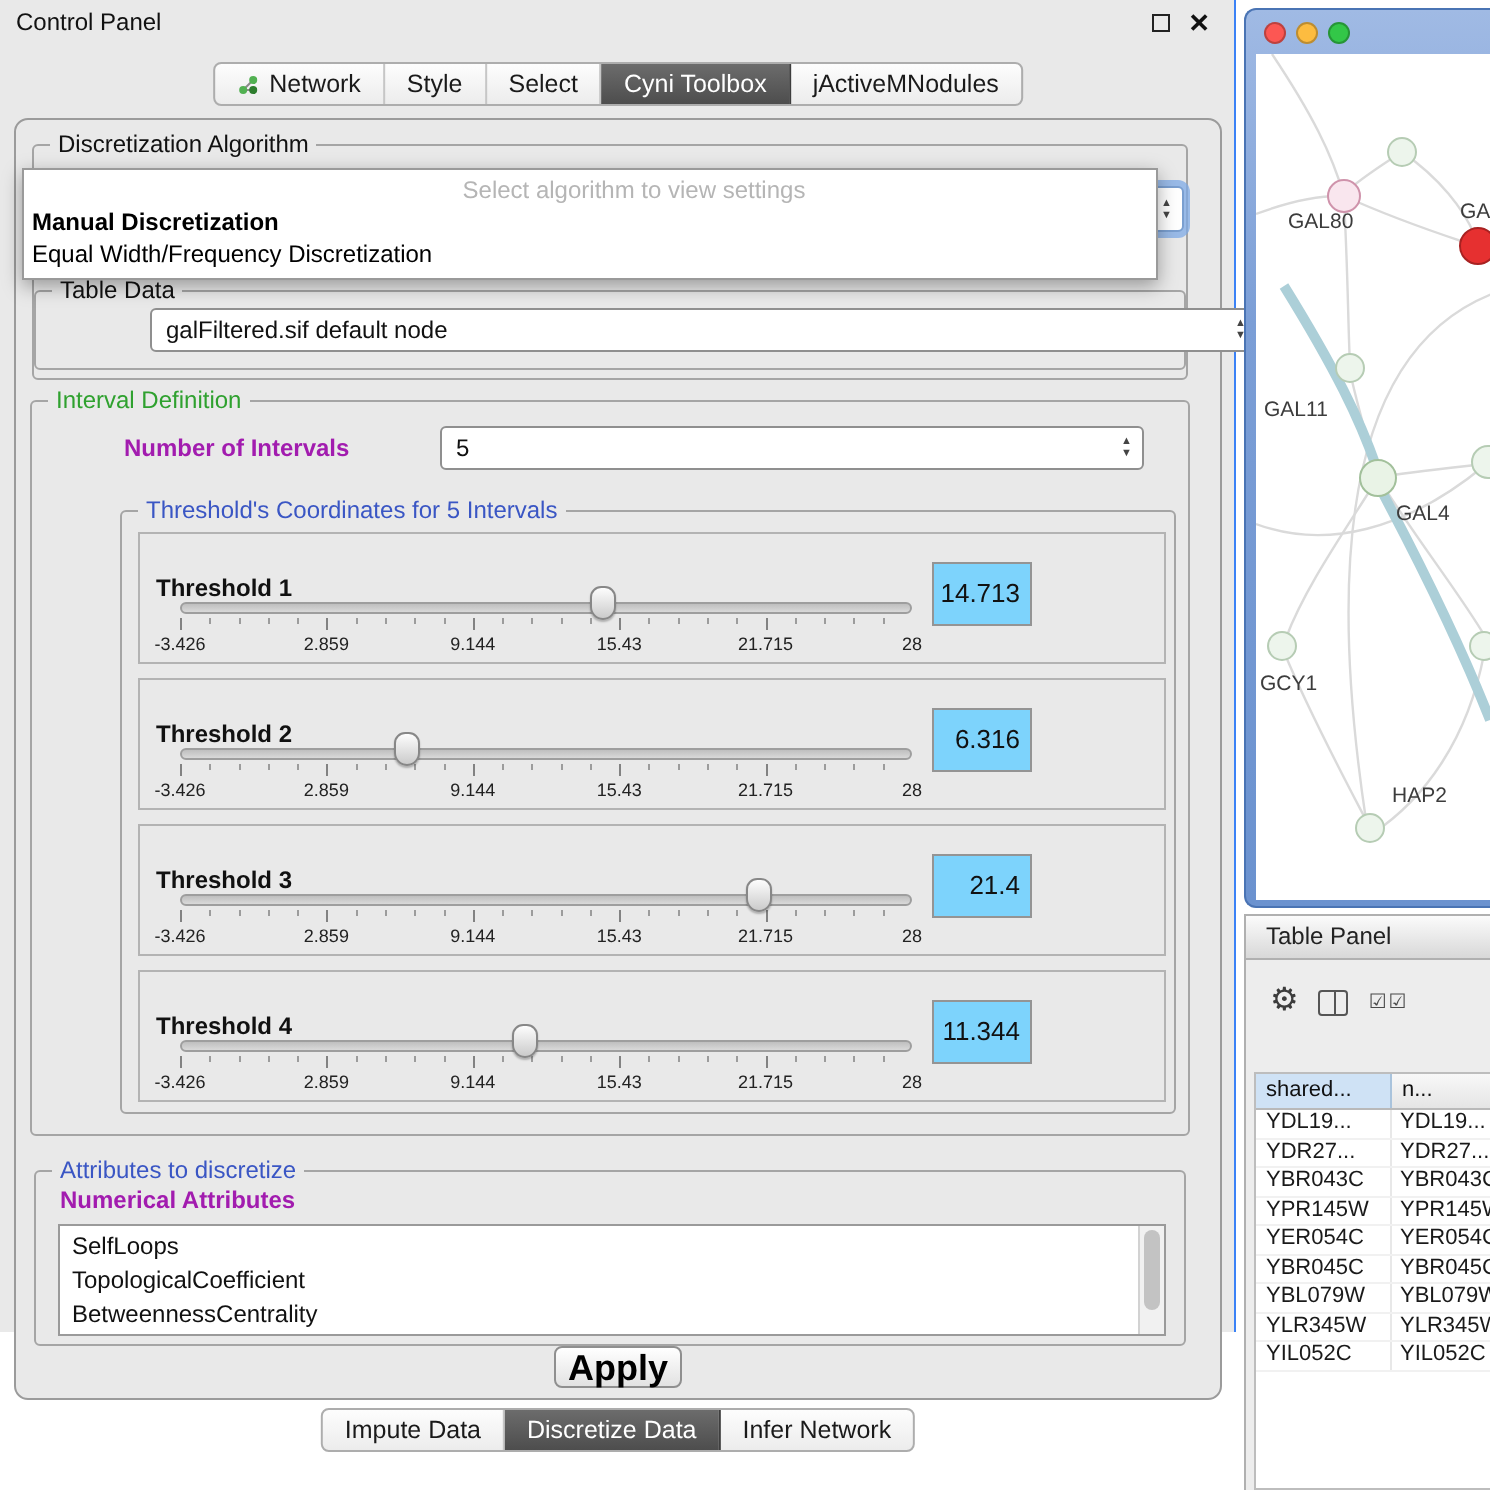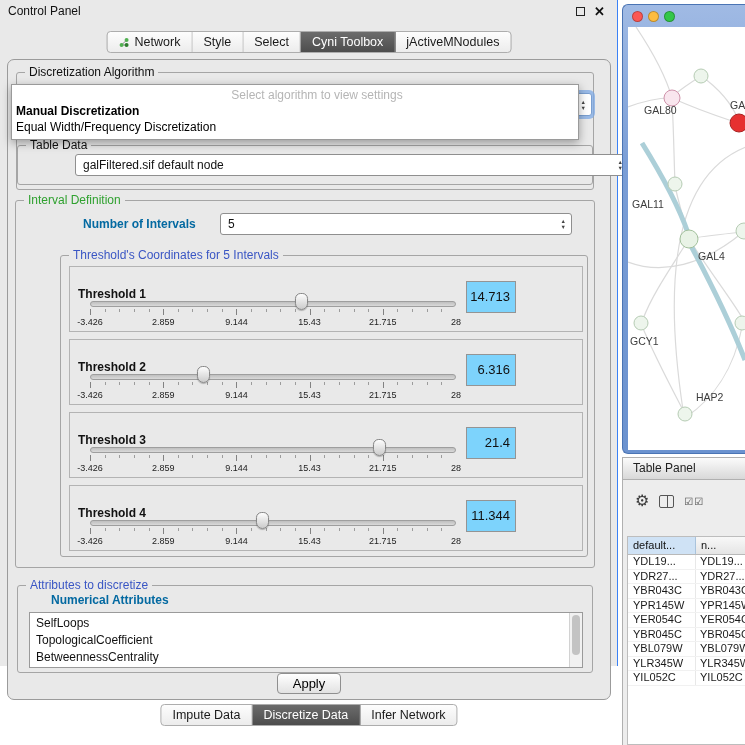--- a/index.html
+++ b/index.html
@@ -33,21 +33,21 @@
   .main { position:absolute; left:7px; top:59px; width:604px; height:641px;
           border:1px solid #9b9b9b; border-radius:7px; background:#e9e9e9; }
 
   
   .tgroup { position:absolute; border:1px solid #a5a5a5; border-radius:3px; background:#e9e9e9; }
   .tgroup-title { position:absolute; top:-8px; left:8px; background:#e9e9e9; padding:0 4px;
                   font-size:12px; color:#111; white-space:nowrap; }
   .tgroup-title.green { color:#2fa12f; }
   .tgroup-title.blue  { color:#3a56c4; }
 
-  .lbl { position:absolute; font-size:12px; color:#0369a1; white-space:nowrap;margin-left:21px; }
+  .lbl { position:absolute; font-size:12px; color:#a21caf; white-space:nowrap; }
   .bold { font-weight:bold; }
 
   
   .combo { position:absolute; background:#fff; border:1px solid #8f8f8f; border-radius:3px;
            font-size:12px; color:#111; display:flex; align-items:center; padding:0 22px 0 7px; }
   .combo-text { white-space:nowrap; overflow:hidden; }
   .arrows { position:absolute; right:5px; top:50%; transform:translateY(-50%);
             font-size:5.5px; color:#444; line-height:6px; text-align:center; }
   .arrows::before { content:"▲"; display:block; }
   .arrows::after  { content:"▼"; display:block; }
@@ -86,21 +86,21 @@
   .listbox { position:absolute; background:#fff; border:1px solid #9a9a9a; overflow:hidden; }
   .listbox .items { position:absolute; inset:2px 14px 0 0; }
   .listbox .li { font-size:12px; height:17px; line-height:17px; padding-left:6px; white-space:nowrap; }
   .listbox .sb { position:absolute; right:0; top:0; width:13px; height:100%;
                  background:#f1f1f1; border-left:1px solid #d2d2d2; }
   .listbox .sbthumb { position:absolute; left:2px; top:2px; width:8px; height:40px;
                  background:#c3c3c3; border-radius:4px; }
 
   .btn-apply { position:absolute; left:50%; transform:translateX(-50%); top:613px;
                width:64px; height:21px; border:1px solid #8f8f8f; border-radius:4px;
-               background:linear-gradient(#ffffff,#e2e2e2); font-size:13px; font-weight:normal;
+               background:linear-gradient(#ffffff,#e2e2e2); font-size:18px; font-weight:bold;
                font-family:"Liberation Sans", sans-serif; }
 
   
   .netwin { position:absolute; left:622px; top:4px; width:123px; height:450px;
             background:linear-gradient(#a0bae4 0%, #7b9ed6 35%, #6b92cf 100%);
             border:1px solid #4a74b4; border-right:none; border-radius:6px 0 0 6px; }
   .lights { position:absolute; left:9px; top:6px; display:flex; gap:5px; }
   .light { width:11px; height:11px; border-radius:50%; border:1px solid rgba(0,0,0,0.25); }
   .light.red    { background:#fc5753; }
   .light.yellow { background:#fdbc40; }
@@ -363,21 +363,21 @@
     <span>Table Panel</span>
   </div>
   <section class="tp-body">
     <div class="tp-toolbar">
       <span class="gear">⚙</span>
       <span class="colicon"></span>
       <span class="checks">☑☑</span>
     </div>
     <div class="tp-table">
       <div class="tp-cols">
-        <div class="tp-col1">default...</div>
+        <div class="tp-col1">shared...</div>
         <div class="tp-col2">n...</div>
       </div>
       <div id="tprows">
           <div class="tp-row">
             <div class="c1">YDL19...</div>
             <div class="c2">YDL19...</div>
           </div>
           <div class="tp-row">
             <div class="c1">YDR27...</div>
             <div class="c2">YDR27...</div>

